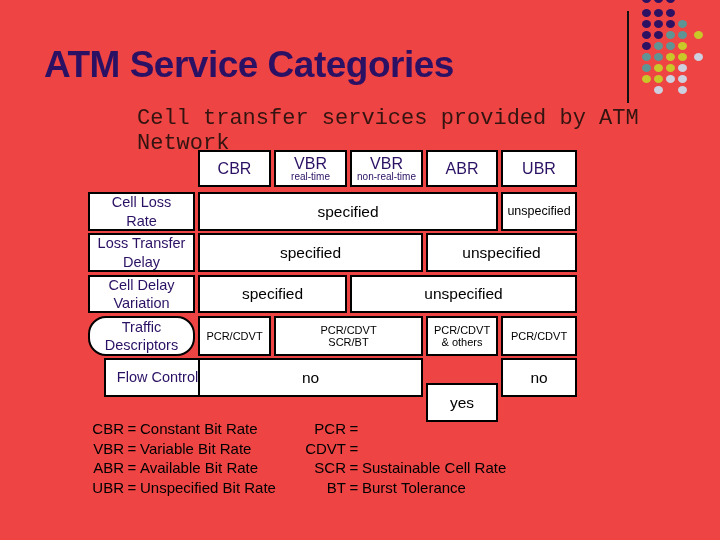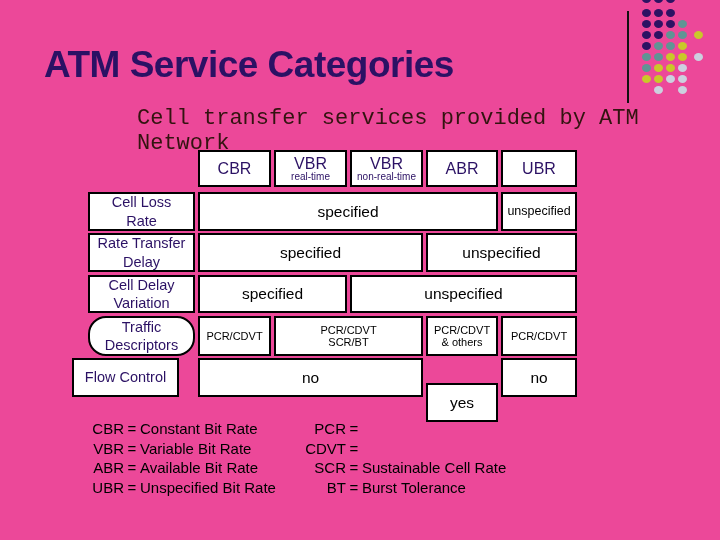--- a/index.html
+++ b/index.html
@@ -1,16 +1,16 @@
 <!DOCTYPE html>
 <html><head>
 <meta charset="utf-8">
 <style>
   html,body{margin:0;padding:0;background:#fff;}
-  .page{position:relative;width:720px;height:540px;background:#ec4899;overflow:hidden;
+  .page{position:relative;width:720px;height:540px;background:#ef4444;overflow:hidden;
         font-family:"Liberation Sans",sans-serif;}
 
   
   .deco-line{position:absolute;left:627px;top:11px;width:2px;height:92px;background:#111;}
   .dot{position:absolute;width:9px;height:8px;border-radius:50%;}
 
   
   .title{position:absolute;left:44px;top:44px;margin:0;font-size:37px;font-weight:bold;
          letter-spacing:-0.5px;color:#2b1164;font-family:"Liberation Sans",sans-serif;}
   .subtitle{position:absolute;left:103px;top:106px;font-size:22px;color:#331410;
@@ -64,32 +64,32 @@
     </div>
     <div class="cell hdr" style="left:501px;top:150px;width:76px;height:37px;">
       <span>UBR</span>
     </div>
 
     <div class="cell rlabel" style="left:88px;top:192px;width:107px;height:39px;">
       <span>Cell Loss</span>
       <span>Rate</span>
     </div>
     <div class="cell rlabel" style="left:88px;top:233px;width:107px;height:39px;">
-      <span>Rate Transfer</span>
+      <span>Loss Transfer</span>
       <span>Delay</span>
     </div>
     <div class="cell rlabel" style="left:88px;top:275px;width:107px;height:38px;">
       <span>Cell Delay</span>
       <span>Variation</span>
     </div>
     <div class="cell rlabel" style="left:88px;top:316px;width:107px;height:40px;border-radius:18px;">
       <span>Traffic</span>
       <span>Descriptors</span>
     </div>
-    <div class="cell rlabel" style="left:72px;top:358px;width:107px;height:39px;">
+    <div class="cell rlabel" style="left:104px;top:358px;width:107px;height:39px;">
       <span>Flow Control</span>
     </div>
 
     <div class="cell" style="left:198px;top:192px;width:300px;height:39px;">specified</div>
     <div class="cell fs12" style="left:501px;top:192px;width:76px;height:39px;">unspecified</div>
 
     <div class="cell" style="left:198px;top:233px;width:225px;height:39px;">specified</div>
     <div class="cell" style="left:426px;top:233px;width:151px;height:39px;">unspecified</div>
 
     <div class="cell" style="left:198px;top:275px;width:149px;height:38px;">specified</div>

